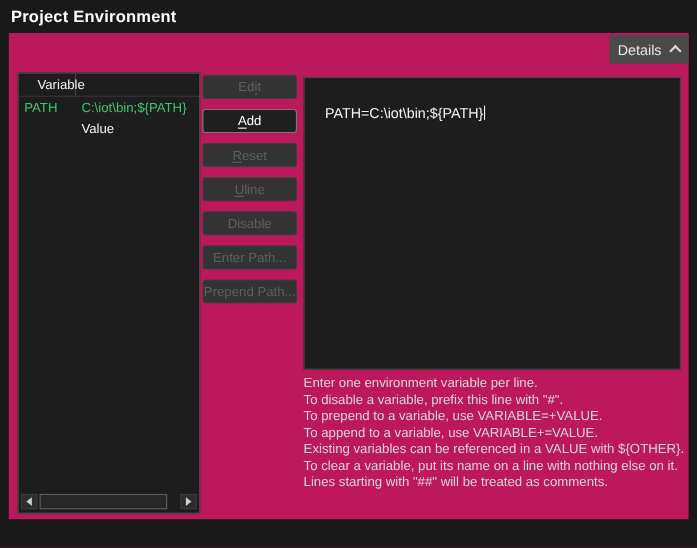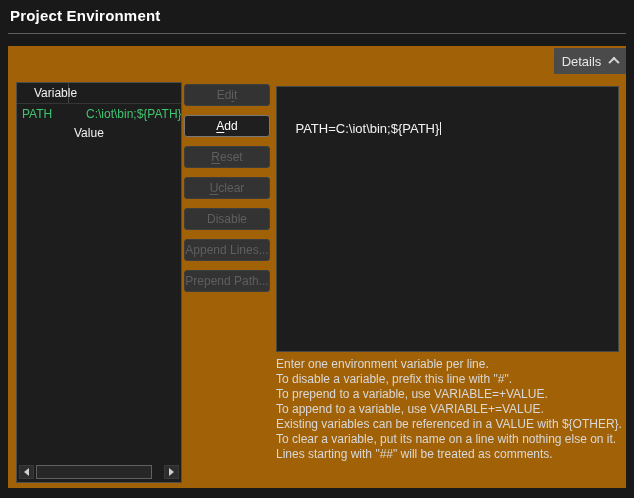--- a/index.html
+++ b/index.html
@@ -11,21 +11,21 @@
     -webkit-font-smoothing:antialiased;
   }
   .page-title{
     position:absolute;left:10px;top:7px;
     font-size:15px;font-weight:bold;color:#ffffff;letter-spacing:.2px;
   }
   .title-rule{
     position:absolute;left:8px;top:33px;width:618px;height:1px;background:#5d5d5d;
   }
   .panel{
-    position:absolute;left:8px;top:46px;width:618px;height:442px;background:#a16207;
+    position:absolute;left:8px;top:30px;width:618px;height:442px;background:#be185d;
   }
   
   .details-btn{
     position:absolute;top:2px;right:0;width:72px;height:26px;
     background:#4a4a4a;border:none;border-radius:1px;
     color:#e6e6e6;font-size:13px;font-family:inherit;
     display:flex;align-items:center;justify-content:center;gap:9px;cursor:pointer;
   }
   .chevron-up{
     width:6px;height:6px;display:inline-block;
@@ -33,21 +33,21 @@
     transform:rotate(45deg) translate(1px,1px);
   }
   
   .var-table{
     position:absolute;left:8px;top:36px;width:166px;height:401px;
     background:#1d1d1d;border:1px solid #4e4e4e;box-sizing:border-box;
   }
   .thead{display:flex;height:21px;font-size:12px;color:#f2f2f2;border-bottom:1px solid #353535;box-sizing:border-box;}
   .th-var{width:52px;box-sizing:border-box;padding:3px 0 0 17px;border-right:1px solid #454545;}
   .th-val{flex:1;padding:3px 0 0 5px;margin-top:40px;}
-  .trow{display:flex;height:20px;font-size:12px;gap:12px;}
+  .trow{display:flex;height:20px;font-size:12px;}
   .td-var{width:52px;box-sizing:border-box;padding:3px 0 0 5px;}
   .td-val{flex:1;padding:3px 0 0 5px;white-space:nowrap;overflow:hidden;}
   
   .hscrollbar{
     position:absolute;left:2px;right:2px;bottom:2px;height:16px;
     display:flex;align-items:center;gap:1px;
   }
   .sb-btn{
     width:15px;height:14px;background:#2d2d2d;border:1px solid #3a3a3a;box-sizing:border-box;
     display:flex;align-items:center;justify-content:center;cursor:pointer;
@@ -67,21 +67,21 @@
   .env-btn{
     height:22px;font-size:12px;font-family:inherit;border-radius:3px;padding:0;
   }
   .env-btn.disabled{background:#333333;border:1px solid #3e3e3e;color:#5f5f5f;}
   .env-btn.primary{background:#1f1f1f;border:1px solid #787878;color:#ffffff;cursor:pointer;}
   .env-btn .mn{text-decoration:underline;text-underline-offset:2px;}
   
   .editor{
     position:absolute;left:268px;top:40px;width:343px;height:266px;
     background:#1d1d1d;border:1px solid #464646;box-sizing:border-box;
-    font-size:13px;color:#f2f2f2;padding:19px 4px;cursor:text;white-space:pre;
+    font-size:13px;color:#f2f2f2;padding:9px 4px;cursor:text;white-space:pre;
   }
   .caret{display:inline-block;width:1px;height:13px;background:#f0f0f0;margin-left:1px;vertical-align:-2px;}
   
   .help{
     position:absolute;left:268px;top:311px;width:350px;
     font-size:12px;line-height:15px;color:#d8d8d8;
   }
 </style>
 </head>
 <body>
@@ -115,23 +115,23 @@
       <div class="sb-btn">
         <span class="tri-right"></span>
       </div>
     </div>
   </div>
 
   <div class="btn-col">
     <button class="env-btn disabled"><span>Ed</span><span class="mn">i</span><span>t</span></button>
     <button class="env-btn primary"><span></span><span class="mn">A</span><span>dd</span></button>
     <button class="env-btn disabled"><span></span><span class="mn">R</span><span>eset</span></button>
-    <button class="env-btn disabled"><span></span><span class="mn">U</span><span>clear</span></button>
+    <button class="env-btn disabled"><span></span><span class="mn">U</span><span>line</span></button>
     <button class="env-btn disabled"><span>Disable</span><span class="mn"></span><span></span></button>
-    <button class="env-btn disabled"><span>Append Lines...</span><span class="mn"></span><span></span></button>
+    <button class="env-btn disabled"><span>Enter Path...</span><span class="mn"></span><span></span></button>
     <button class="env-btn disabled"><span>Prepend Path...</span><span class="mn"></span><span></span></button>
   </div>
 
   <div class="editor">
     <span>PATH=C:\iot\bin;${PATH}</span><span class="caret"></span>
   </div>
 
   <div class="help">
     <div>Enter one environment variable per line.</div>
     <div>To disable a variable, prefix this line with "#".</div>

